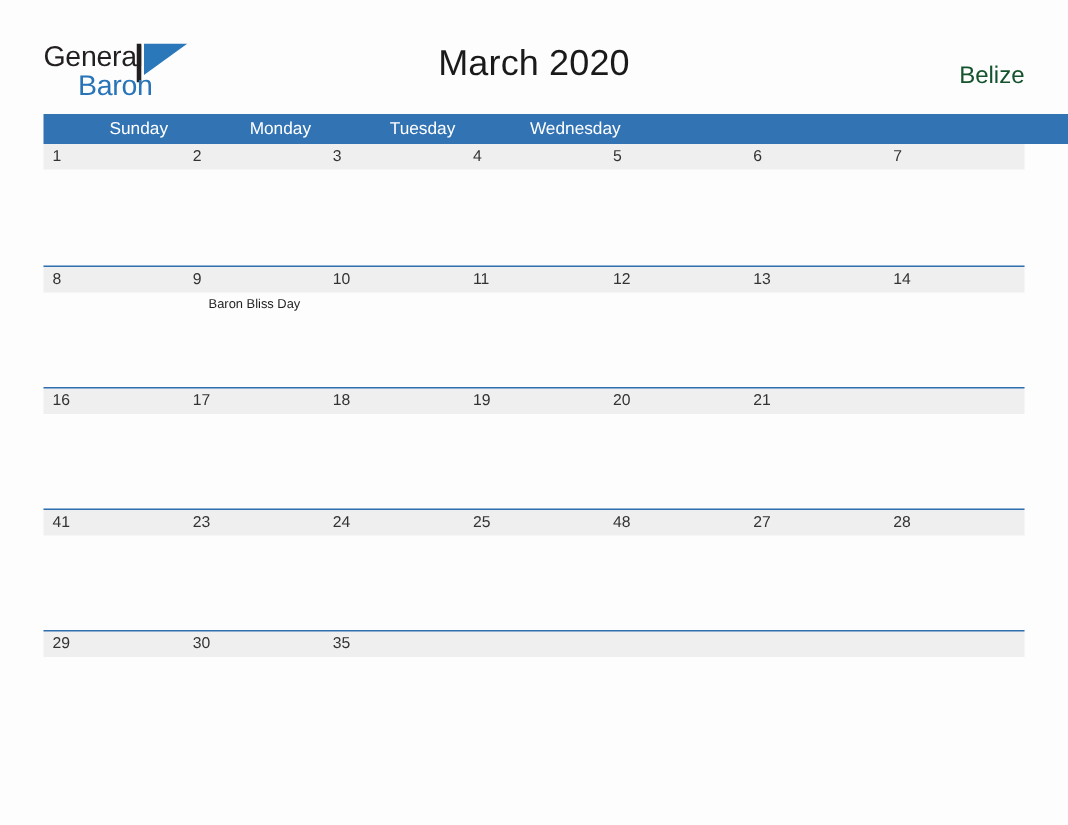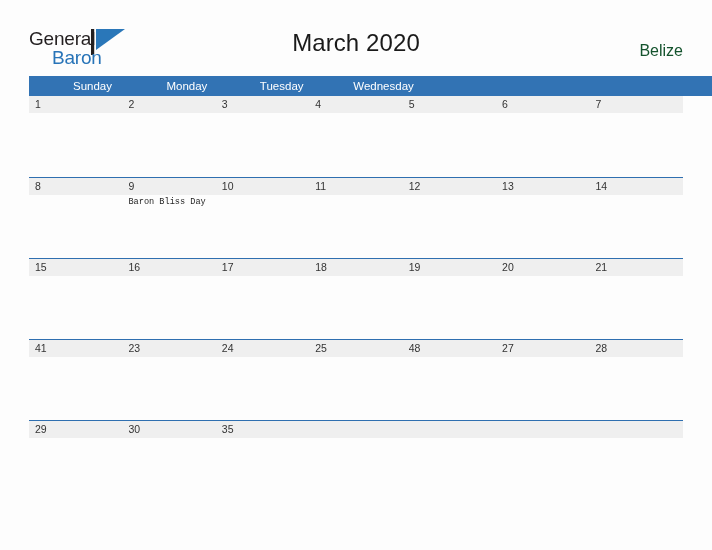--- a/index.html
+++ b/index.html
@@ -158,22 +158,23 @@
     height: 62px;
     background: transparent;
   }
   .event-cell {
     width: 93.43px;
     padding: 2px 5px 0 6px;
     box-sizing: border-box;
     font-size: 8.6px;
     line-height: 11px;
     color: #1f1f1f;
-    font-family: Liberation Mono, monospace;
+    font-family: Liberation Sans, sans-serif;
     word-wrap: break-word;
+    text-align: center;
   }
 </style>
 </head>
 <body>
 
 <div class="page">
 
   <div class="header">
 
     <div class="logo">
@@ -239,21 +240,20 @@
         <div class="event-cell"></div>
         <div class="event-cell"></div>
         <div class="event-cell"></div>
         <div class="event-cell"></div>
         <div class="event-cell"></div>
       </div>
     </div>
 
     <div class="week-row">
       <div class="date-band">
-        <div class="date-cell">15</div>
         <div class="date-cell">16</div>
         <div class="date-cell">17</div>
         <div class="date-cell">18</div>
         <div class="date-cell">19</div>
         <div class="date-cell">20</div>
         <div class="date-cell">21</div>
       </div>
       <div class="event-band">
         <div class="event-cell"></div>
         <div class="event-cell"></div>

